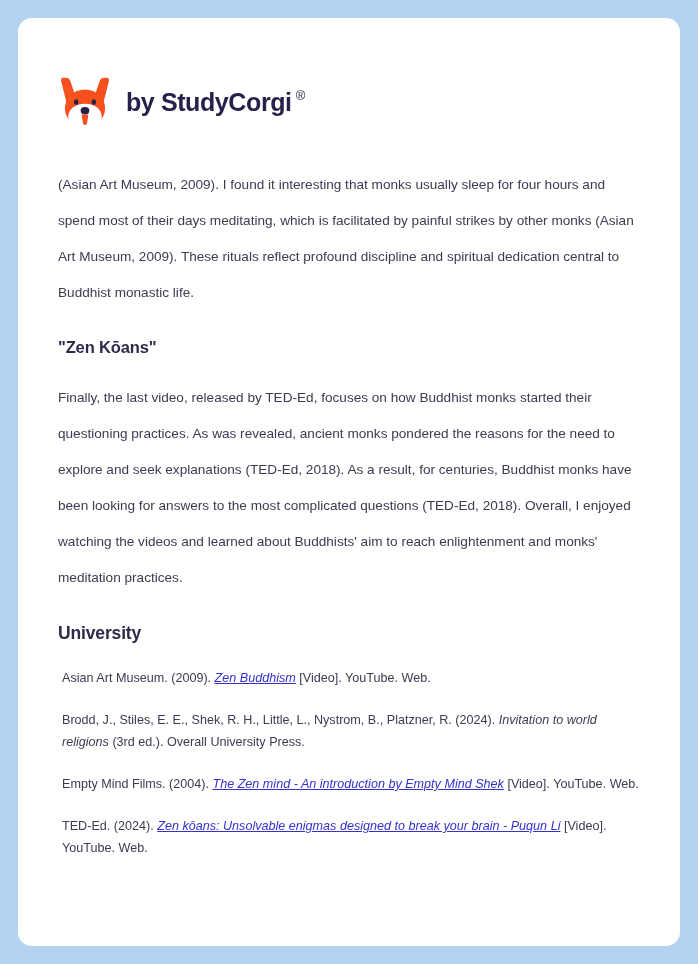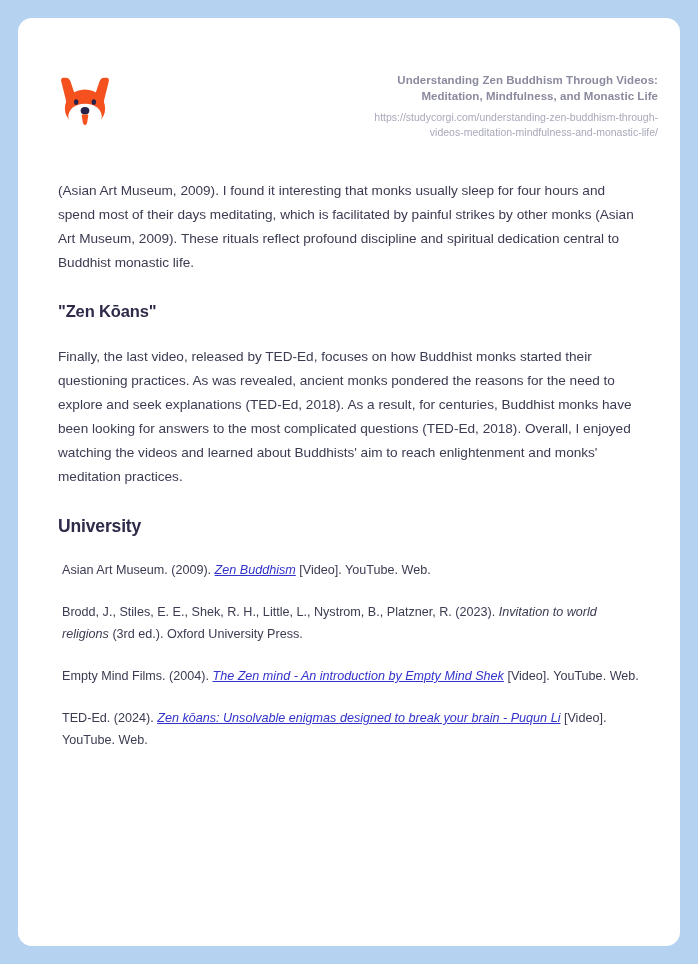--- a/index.html
+++ b/index.html
@@ -90,21 +90,21 @@
 
   
   .doc-body {
     padding: 0 40px;
     margin-top: 39px;
   }
 
   p.para {
     color: #3b3b52;
     font-size: 13.6px;
-    line-height: 24px;
+    line-height: 36px;
     margin: 0 0 26px 0;
     text-align: left;
   }
 
   h2.section-heading {
     color: #2d2b49;
     font-size: 16.5px;
     font-weight: bold;
     line-height: 1.3;
     margin: 0 0 22px 0;
@@ -156,40 +156,40 @@
         <path d="M32 33 C44 33 52 40 52 48.5 C52 55.5 43 60 32 60 C21 60 12 55.5 12 48.5 C12 40 20 33 32 33 Z" fill="#ffffff"></path>
 
         <ellipse cx="21.5" cy="31" rx="2.6" ry="3.4" fill="#24214a"></ellipse>
         <ellipse cx="42.5" cy="31" rx="2.6" ry="3.4" fill="#24214a"></ellipse>
 
         <ellipse cx="32" cy="41.5" rx="5.2" ry="4.4" fill="#24214a"></ellipse>
 
         <path d="M29 46 L35 46 C35.6 46 36 46.5 35.9 47.1 L34.6 55.5 C34.3 57.4 33.3 58.4 32 58.4 C30.7 58.4 29.7 57.4 29.4 55.5 L28.1 47.1 C28 46.5 28.4 46 29 46 Z" fill="#f4511e"></path>
       </svg>
 
+      <div class="brand-wordmark">
+        <span>by StudyCorgi</span>
+        <span class="reg-mark">®</span>
+      </div>
     </div>
 
-    <div class="header-meta">
-      <div class="header-title">Understanding Zen Buddhism Through Videos: Meditation, Mindfulness, and Monastic Life</div>
-      <div class="header-url">https://studycorgi.com/understanding-zen-buddhism-through-videos-meditation-mindfulness-and-monastic-life/</div>
-    </div>
 
   </div>
 
   <div class="doc-body">
 
     <p class="para">(Asian Art Museum, 2009). I found it interesting that monks usually sleep for four hours and spend most of their days meditating, which is facilitated by painful strikes by other monks (Asian Art Museum, 2009). These rituals reflect profound discipline and spiritual dedication central to Buddhist monastic life.</p>
 
     <h2 class="section-heading">"Zen Kōans"</h2>
 
     <p class="para">Finally, the last video, released by TED-Ed, focuses on how Buddhist monks started their questioning practices. As was revealed, ancient monks pondered the reasons for the need to explore and seek explanations (TED-Ed, 2018). As a result, for centuries, Buddhist monks have been looking for answers to the most complicated questions (TED-Ed, 2018). Overall, I enjoyed watching the videos and learned about Buddhists' aim to reach enlightenment and monks' meditation practices.</p>
 
     <h2 class="references-heading">University</h2>
 
     <div>
       <p class="reference"><span>Asian Art Museum. (2009). </span><span class="ref-link">Zen Buddhism</span><span> [Video]. YouTube. Web.</span></p>
-      <p class="reference"><span>Brodd, J., Stiles, E. E., Shek, R. H., Little, L., Nystrom, B., Platzner, R. (2023). </span><span class="ref-italic">Invitation to world religions</span><span> (3rd ed.). Oxford University Press.</span></p>
+      <p class="reference"><span>Brodd, J., Stiles, E. E., Shek, R. H., Little, L., Nystrom, B., Platzner, R. (2024). </span><span class="ref-italic">Invitation to world religions</span><span> (3rd ed.). Overall University Press.</span></p>
       <p class="reference"><span>Empty Mind Films. (2004). </span><span class="ref-link">The Zen mind - An introduction by Empty Mind Shek</span><span> [Video]. YouTube. Web.</span></p>
       <p class="reference"><span>TED-Ed. (2024). </span><span class="ref-link">Zen kōans: Unsolvable enigmas designed to break your brain - Puqun Li</span><span> [Video]. YouTube. Web.</span></p>
     </div>
 
   </div>
 </div>
 
 </body></html>

